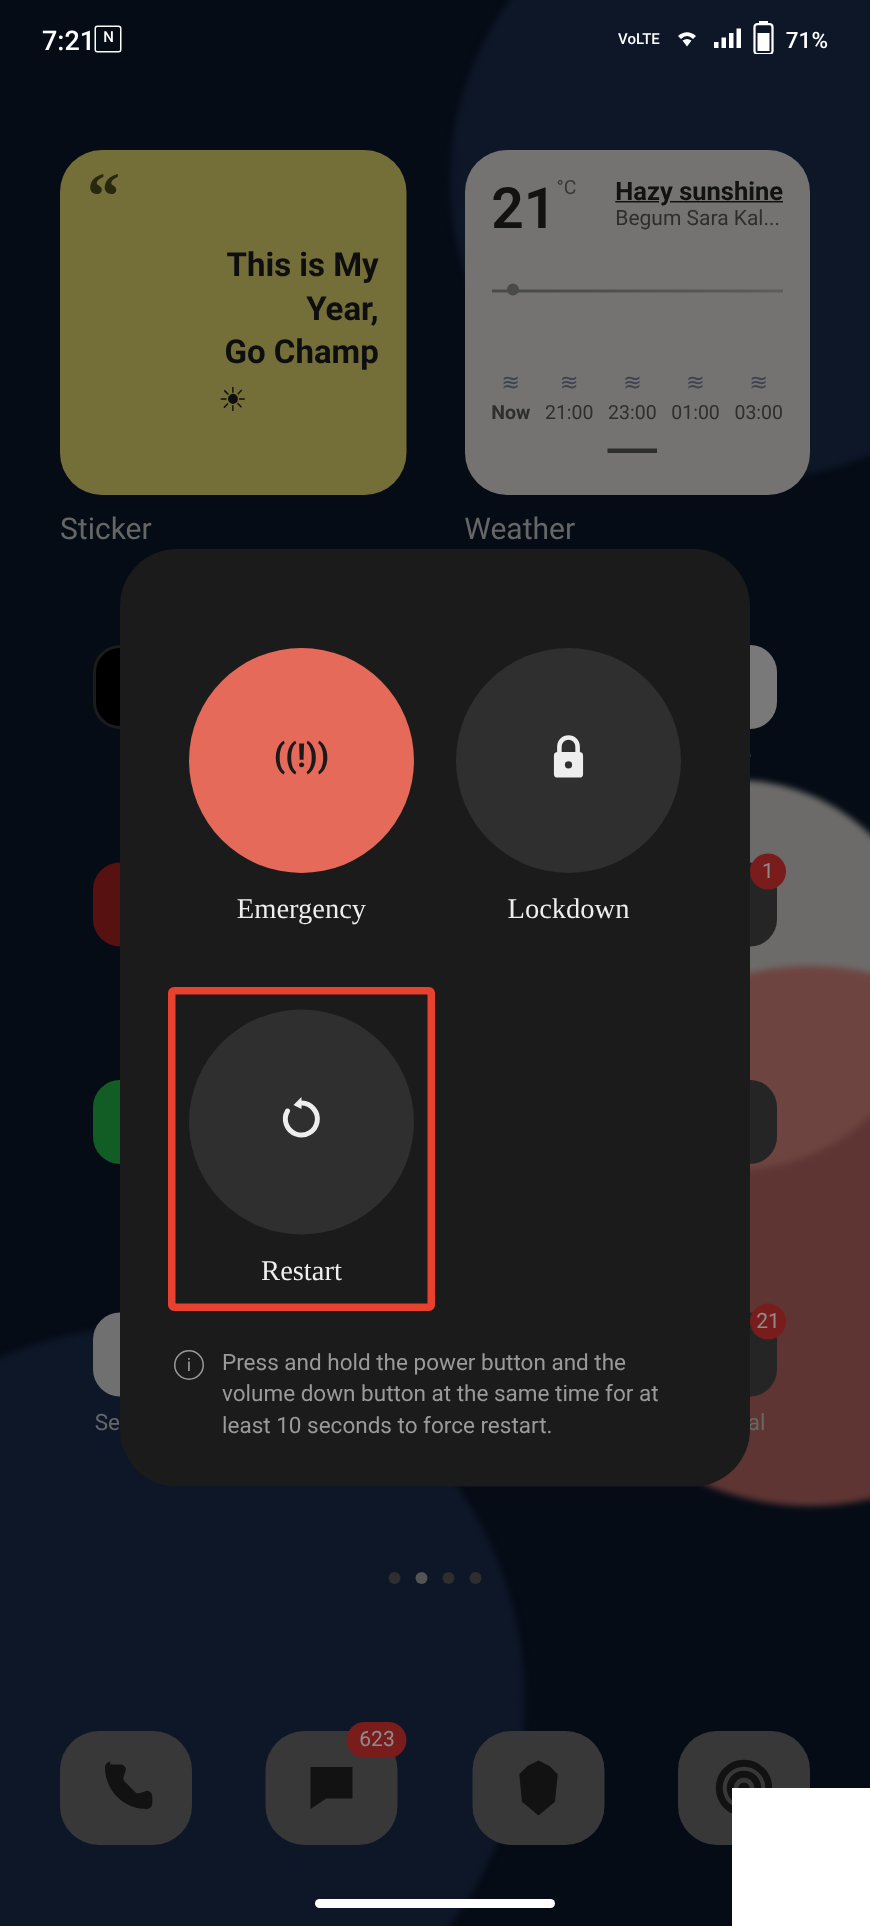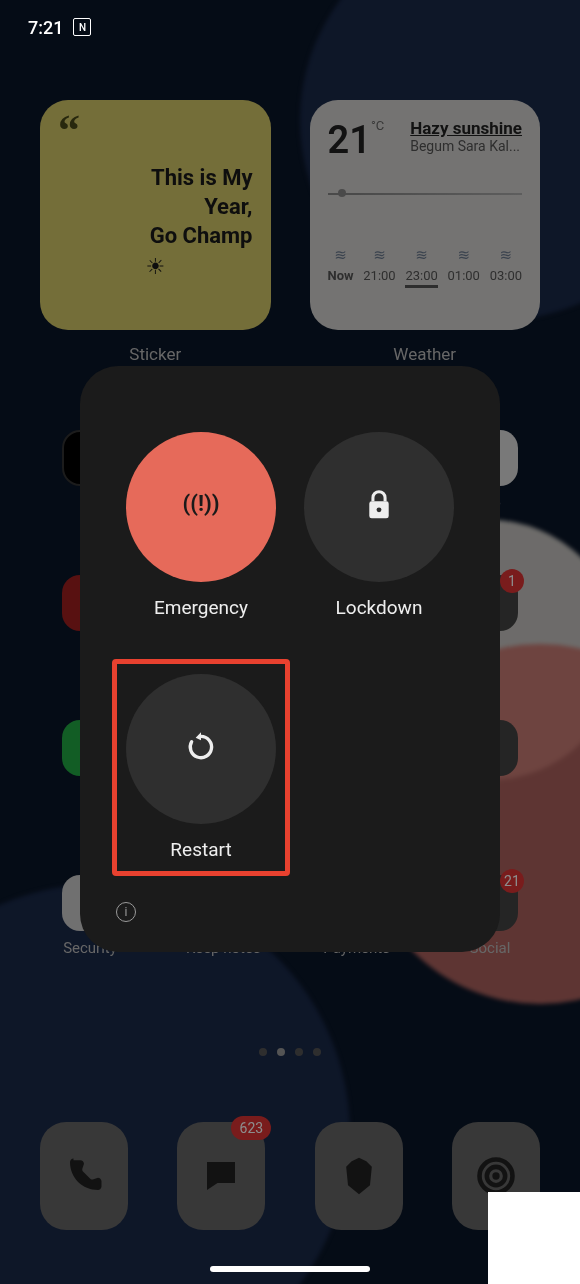--- a/index.html
+++ b/index.html
@@ -11,21 +11,21 @@
   .blob1 { width: 400px; height: 400px; background: #1a2a4a; top: -80px; right: -120px; }
   .blob2 { width: 500px; height: 500px; background: #1a2a4a; bottom: -100px; left: -150px; }
   .blob3 { width: 360px; height: 360px; background: #c97068; bottom: 280px; right: -140px; opacity: 0.85; }
   .blob4 { width: 260px; height: 260px; background: #e8e3dc; right: -40px; top: 520px; opacity: 0.85; }
 
   
   .dim { position: absolute; inset: 0; background: rgba(0,0,0,0.45); z-index: 5; }
 
   
   .status-bar { position: absolute; top: 0; left: 0; right: 0; height: 54px; display: flex; align-items: center; justify-content: space-between; padding: 0 28px; font-size: 18px; font-weight: 500; z-index: 20; }
-  .status-left { display: flex; align-items: center; gap: 10px; }
+  .status-left { display: flex; align-items: flex-start; }
   .status-right { display: flex; align-items: center; gap: 8px; font-size: 15px; }
   .ic { display: inline-block; }
   .nv-icon { width: 18px; height: 18px; border: 1px solid #fff; font-size: 10px; display: flex; align-items: center; justify-content: center; border-radius: 2px; }
 
   
   .widgets { position: absolute; top: 100px; left: 40px; right: 40px; display: flex; gap: 18px; z-index: 2; }
   .widget { flex: 1; height: 230px; border-radius: 28px; padding: 18px; position: relative; }
   .sticker-widget { background: #d4c869; color: #1a1a1a; display: flex; flex-direction: column; }
   .quote-mark { font-size: 44px; line-height: 0.6; color: #4a4a1a; font-weight: bold; font-family: Georgia, serif; }
   .sticker-text { text-align: right; font-size: 22px; font-weight: 700; margin-top: 20px; line-height: 1.3; }
@@ -35,69 +35,93 @@
   .temp { font-size: 38px; font-weight: 600; }
   .temp small { font-size: 13px; font-weight: 400; vertical-align: top; color: #666; }
   .weather-desc { text-align: right; font-size: 17px; font-weight: 700; text-decoration: underline; }
   .weather-loc { font-size: 14px; color: #555; }
   .weather-chart { height: 60px; border-top: 1px solid transparent; position: relative; margin-top: 20px; }
   .chart-line { position: absolute; left: 0; right: 0; top: 10px; height: 2px; background: linear-gradient(90deg, #888 0%, #888 15%, #aaa 100%); }
   .chart-dot { position: absolute; left: 10px; top: 6px; width: 8px; height: 8px; background: #888; border-radius: 50%; }
   .weather-hours { display: flex; justify-content: space-between; font-size: 13px; color: #555; margin-top: 4px; }
   .weather-hours span { display: flex; flex-direction: column; align-items: center; gap: 4px; }
   .wind-ic { font-size: 15px; color: #6b7a8f; }
-  .hour-active { border-bottom: 3px solid #555; padding-bottom: 2px; }
-  .widget-label { position: absolute; bottom: -34px; left: 0; right: 0; text-align: center; font-size: 17px; color: #bbb; }
+  .hour-active { border-bottom: 3px solid #555; padding-bottom: 16px; }
+  .widget-label { position: absolute; bottom: -34px; left: 0; right: 0; font-size: 20px; color: #bbb; }
 
   
   .app-row { position: absolute; left: 40px; right: 40px; display: flex; justify-content: space-between; z-index: 2; }
   .app-row-1 { top: 430px; }
   .app-row-2 { top: 575px; }
   .app-row-3 { top: 720px; }
   .app-row-4 { top: 875px; }
   .app-item { width: 100px; text-align: center; font-size: 15px; color: #bbb; }
   .app-ic { width: 56px; height: 56px; border-radius: 18px; background: #444; margin: 0 auto 8px; position: relative; }
   .badge { position: absolute; top: -6px; right: -6px; min-width: 24px; height: 24px; background: #d33; border-radius: 12px; font-size: 14px; color: #fff; display: flex; align-items: center; justify-content: center; padding: 0 4px; }
 
   
   .dock { position: absolute; bottom: 54px; left: 40px; right: 40px; display: flex; justify-content: space-between; z-index: 2; }
-  .dock-ic { width: 88px; height: 108px; border-radius: 26px; background: #666; display: flex; align-items: center; justify-content: center; font-size: 44px; color: #222; position: relative; }
+  .dock-ic { width: 88px; height: 76px; border-radius: 26px; background: #666; display: flex; align-items: center; justify-content: center; font-size: 44px; color: #222; position: relative; }
 
   .page-dots { position: absolute; bottom: 228px; left: 0; right: 0; display: flex; justify-content: center; gap: 10px; z-index: 2; }
   .dot { width: 8px; height: 8px; border-radius: 50%; background: #555; }
   .dot.active { background: #999; }
 
   .nav-bar { position: absolute; bottom: 12px; left: 50%; transform: translateX(-50%); width: 160px; height: 6px; background: #fff; border-radius: 3px; z-index: 30; }
 
   
   .power-menu { position: absolute; top: 366px; left: 80px; right: 80px; background: #1b1b1b; border-radius: 38px; padding: 56px 32px 30px; z-index: 10; }
   .power-grid { display: grid; grid-template-columns: 1fr 1fr; gap: 30px 0; }
   .power-item { display: flex; flex-direction: column; align-items: center; gap: 14px; padding: 10px 4px; }
   .power-circle { width: 150px; height: 150px; border-radius: 50%; background: #2f2f2f; display: flex; align-items: center; justify-content: center; }
   .power-circle.emergency { background: #e66a5a; }
-  .power-label { font-size: 19px; color: #eee; }
+  .power-label { font-size: 19px; color: #eee; font-family: Liberation Serif, serif; }
   .highlight { border: 5px solid #e8412f; border-radius: 4px; }
   .power-hint { display: flex; gap: 12px; margin-top: 24px; padding: 0 4px; color: #9a9a9a; font-size: 15px; line-height: 1.4; }
   .hint-ic { flex: 0 0 20px; height: 20px; border: 1.5px solid #9a9a9a; border-radius: 50%; display: flex; align-items: center; justify-content: center; font-size: 12px; margin-top: 2px; }
 
   
   .corner-sq { position: absolute; bottom: 0; right: 0; width: 92px; height: 92px; background: #fff; z-index: 40; }
 </style>
 </head>
 <body>
 
 <div class="bg-blob blob1"></div>
 <div class="bg-blob blob2"></div>
 <div class="bg-blob blob4"></div>
 <div class="bg-blob blob3"></div>
 
 <div class="status-bar">
   <div class="status-left">
     <span>7:21</span>
     <span class="nv-icon">N</span>
+  </div>
+  <div class="status-right">
+    <span class="ic" style="font-size:10px;line-height:1">VoLTE</span>
+    <span class="ic">
+      <svg width="20" height="16" viewBox="0 0 20 16">
+          <path d="M10 14 L13 10 Q10 8 7 10 Z M4 7 Q10 2 16 7 L14 9 Q10 5 6 9 Z" fill="#fff"></path>
+        </svg>
+    </span>
+    <span class="ic">
+      <svg width="18" height="14" viewBox="0 0 18 14">
+          <rect x="0" y="10" width="3" height="4" fill="#fff"></rect>
+          <rect x="5" y="7" width="3" height="7" fill="#fff"></rect>
+          <rect x="10" y="4" width="3" height="10" fill="#fff"></rect>
+          <rect x="15" y="1" width="3" height="13" fill="#fff"></rect>
+        </svg>
+    </span>
+    <span class="ic">
+      <svg width="14" height="22" viewBox="0 0 14 22">
+          <rect x="4" y="0" width="6" height="2" fill="#fff"></rect>
+          <rect x="1" y="2" width="12" height="20" rx="2" fill="none" stroke="#fff" stroke-width="1.5"></rect>
+          <rect x="3" y="8" width="8" height="12" fill="#fff"></rect>
+        </svg>
+    </span>
+    <span>71%</span>
   </div>
 </div>
 
 <div class="widgets">
   <div class="widget sticker-widget">
     <div class="quote-mark">“</div>
     <div class="sticker-text">
       <div>This is My</div>
       <div>Year,</div>
       <div>Go Champ</div>
@@ -239,16 +263,17 @@
               <path d="M12 4a8 8 0 11-7 4" fill="none" stroke="#eee" stroke-width="2.5" stroke-linecap="round"></path>
               <path d="M12 1v6l-4-2z" fill="#eee"></path>
             </svg>
         </span>
       </div>
       <div class="power-label">Restart</div>
     </div>
   </div>
   <div class="power-hint">
     <div class="hint-ic">i</div>
+    <div>Press and hold the power button and the volume down button at the same time for at least 10 seconds to force restart.</div>
   </div>
 </div>
 
 <div class="corner-sq"></div>
 
 </body></html>

